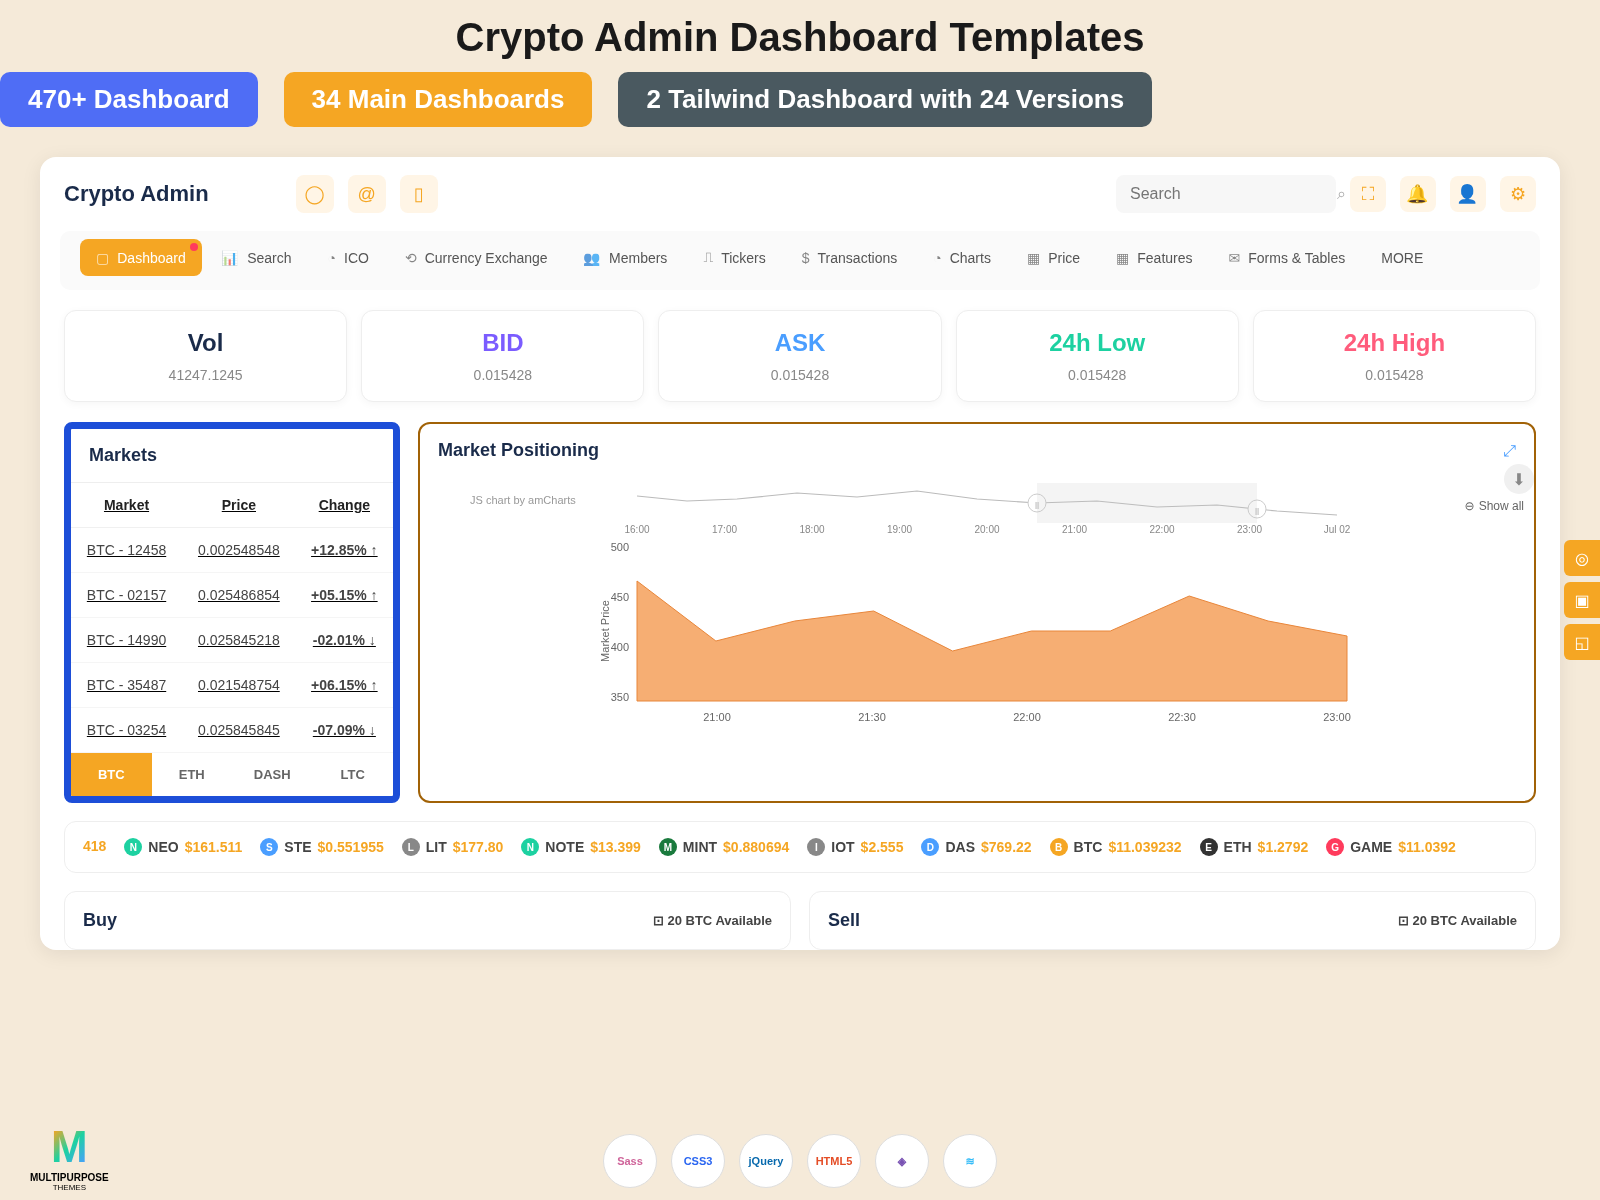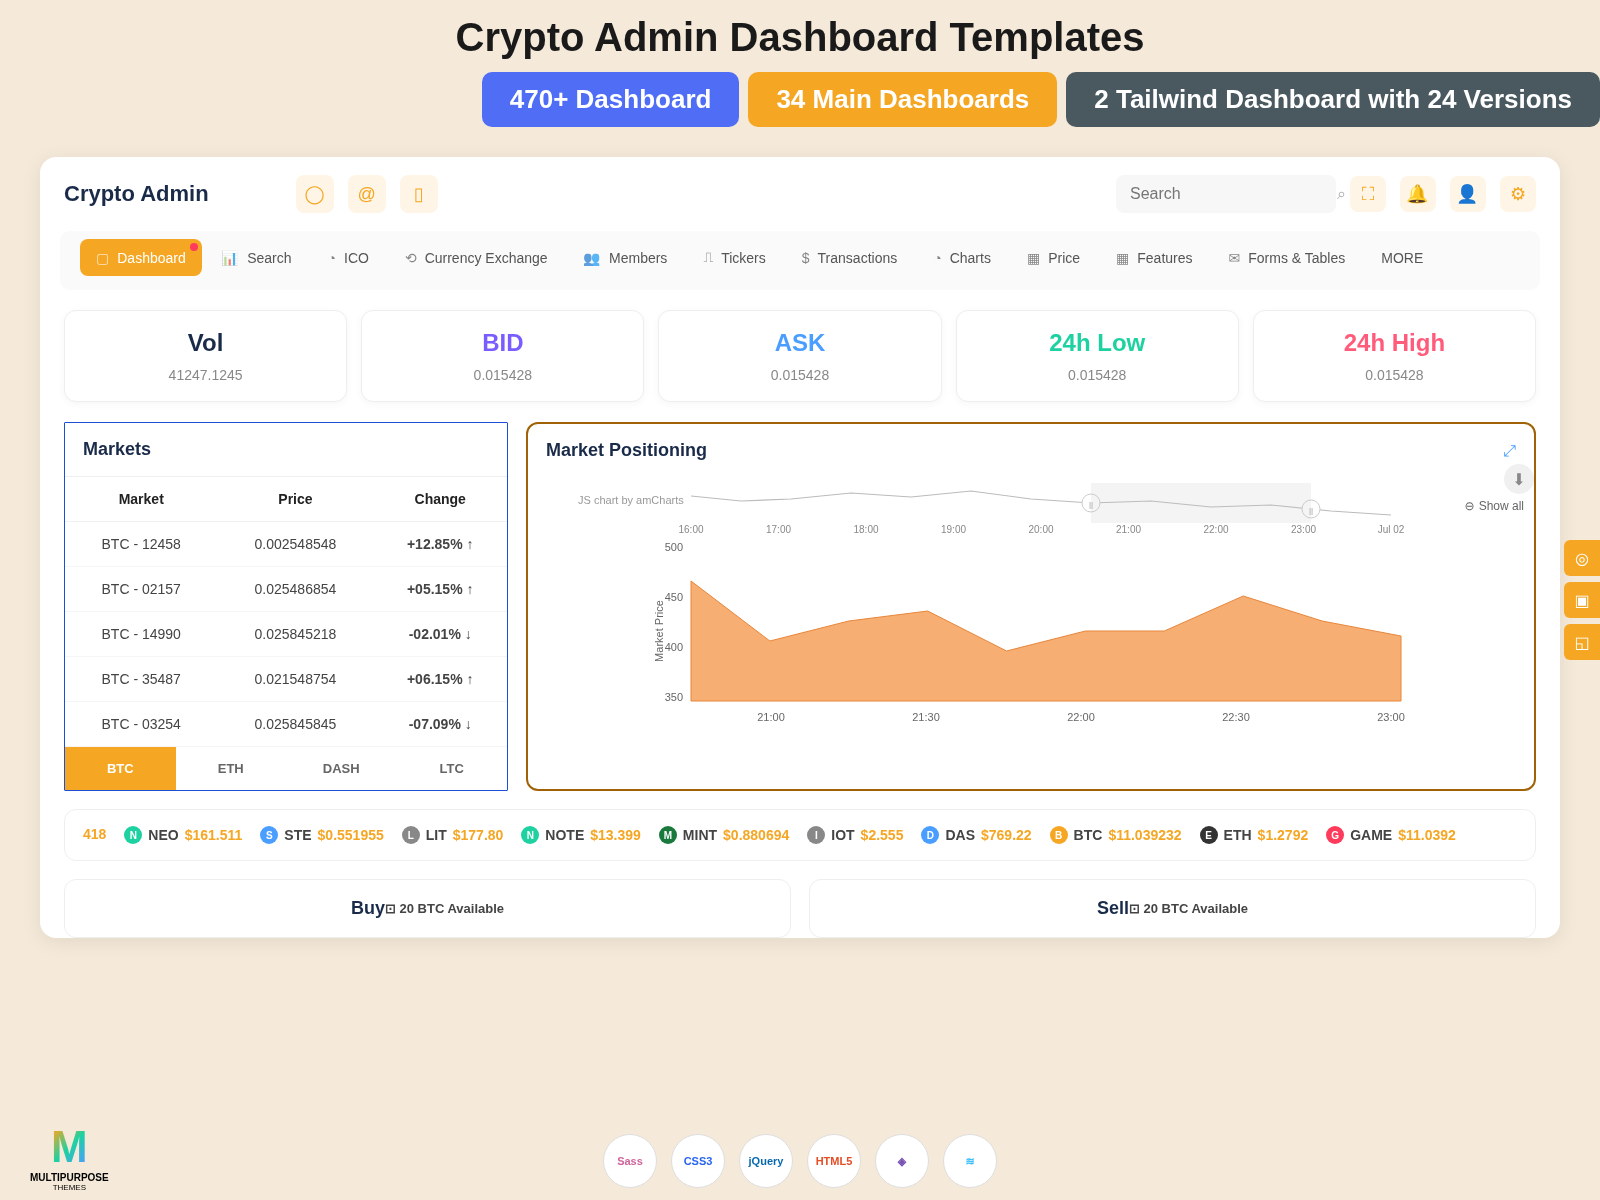--- a/index.html
+++ b/index.html
@@ -1,19 +1,19 @@
 <!DOCTYPE html>
 <html><head>
 <meta charset="utf-8">
 <style>
 * { margin: 0; padding: 0; box-sizing: border-box; font-family: -apple-system, BlinkMacSystemFont, 'Segoe UI', Arial, sans-serif; }
 body { background: #f5ead9; width: 1600px; height: 1200px; overflow: hidden; }
 .promo-header { text-align: center; padding: 15px 0 12px; }
 .promo-title { font-size: 40px; font-weight: 700; color: #1a1a1a; margin-bottom: 12px; }
-.promo-badges { display: flex; justify-content: flex-end; gap: 9px; }
+.promo-badges { display: flex; justify-content: flex-start; gap: 26px; }
 .badge { padding: 12px 28px; border-radius: 10px; font-size: 26px; font-weight: 600; color: #fff; }
 .badge-blue { background: #4f6df5; }
 .badge-orange { background: #f5a623; }
 .badge-dark { background: #4a5960; }
 .dashboard { background: #fff; border-radius: 16px; margin: 18px 40px 0; padding: 0; box-shadow: 0 4px 20px rgba(0,0,0,0.08); overflow: hidden; }
 .topbar { display: flex; align-items: center; padding: 18px 24px; gap: 14px; }
 .brand { font-size: 22px; font-weight: 700; color: #1a2b4a; margin-right: 73px; }
 .top-icon { width: 38px; height: 38px; border-radius: 8px; background: #fff5e6; display: flex; align-items: center; justify-content: center; color: #f5a623; font-size: 18px; }
 .search-wrap { margin-left: auto; display: flex; align-items: center; background: #f7f7f7; border-radius: 8px; padding: 10px 14px; width: 220px; }
 .search-wrap input { border: none; background: transparent; outline: none; font-size: 16px; flex: 1; color: #888; }
@@ -28,23 +28,23 @@
 .stat-card { flex: 1; background: #fff; border: 1px solid #eee; border-radius: 12px; padding: 18px 10px; text-align: center; box-shadow: 0 2px 8px rgba(0,0,0,0.04); }
 .stat-label { font-size: 24px; font-weight: 600; margin-bottom: 10px; }
 .stat-value { font-size: 14px; color: #888; }
 .stat-orange { color: #f5a623; }
 .stat-dark { color: #1a2b4a; }
 .stat-purple { color: #7b5cff; }
 .stat-blue { color: #4a9eff; }
 .stat-teal { color: #1dd1a1; }
 .stat-red { color: #ff5c7c; }
 .main-row { display: flex; gap: 18px; padding: 0 24px 18px; }
-.markets-panel { width: 444px; background: #fff; border: 1px solid #1d4ed8; border-radius: 1px; overflow: hidden; }
+.markets-panel { width: 336px; background: #fff; border: 7px solid #1d4ed8; border-radius: 8px; overflow: hidden; }
 .panel-title { padding: 16px 18px; font-size: 18px; font-weight: 600; color: #1a2b4a; border-bottom: 1px solid #eee; }
-.markets-table { width: 100%; border-collapse: collapse; }
+.markets-table { width: 100%; border-collapse: collapse; text-decoration: underline; }
 .markets-table th { padding: 14px 12px; font-size: 14px; font-weight: 700; color: #222; text-align: center; border-bottom: 1px solid #f0f0f0; }
 .markets-table td { padding: 14px 12px; font-size: 14px; color: #444; text-align: center; border-bottom: 1px solid #f5f5f5; }
 .change-up { color: #1dd1a1; font-weight: 600; }
 .change-down { color: #ff5c7c; font-weight: 600; }
 .market-tabs { display: flex; }
 .market-tab { flex: 1; padding: 14px 0; text-align: center; font-size: 13px; font-weight: 600; color: #666; cursor: pointer; }
 .market-tab.active { background: #f5a623; color: #fff; }
 .chart-panel { flex: 1; background: #fff; border: 2px solid #a16207; border-radius: 12px; padding: 16px 18px; position: relative; }
 .chart-header { display: flex; justify-content: space-between; align-items: center; margin-bottom: 10px; }
 .chart-title { font-size: 18px; font-weight: 600; color: #1a2b4a; }
@@ -54,21 +54,21 @@
 .chart-download { position: absolute; right: 0; top: 40px; width: 30px; height: 30px; background: #f0f0f0; border-radius: 50%; display: flex; align-items: center; justify-content: center; color: #888; }
 .chart-showall { position: absolute; right: 10px; top: 75px; font-size: 12px; color: #666; display: flex; align-items: center; gap: 4px; }
 .chart-credit { position: absolute; left: 50px; top: 70px; font-size: 11px; color: #999; }
 .ticker-row { margin: 0 24px 18px; background: #fff; border: 1px solid #eee; border-radius: 12px; padding: 16px 18px; display: flex; gap: 18px; font-size: 14px; overflow: hidden; white-space: nowrap; align-items: flex-start; }
 .ticker-item { display: inline-flex; align-items: center; gap: 6px; }
 .ticker-sym { color: #444; font-weight: 600; }
 .ticker-price { color: #f5a623; font-weight: 600; }
 .ticker-coin-icon { width: 18px; height: 18px; border-radius: 50%; display: inline-flex; align-items: center; justify-content: center; font-size: 10px; font-weight: bold; color: #fff; }
 .buysell-row { display: flex; gap: 18px; padding: 0 24px; }
 .bs-panel { flex: 1; background: #fff; border: 1px solid #eee; border-radius: 12px; padding: 18px; }
-.bs-header { display: flex; justify-content: center; align-items: center; }
+.bs-header { display: flex; justify-content: space-between; align-items: center; }
 .bs-title { font-size: 18px; font-weight: 600; color: #1a2b4a; }
 .bs-avail { font-size: 13px; color: #444; font-weight: 600; }
 .side-tools { position: fixed; right: 0; top: 540px; display: flex; flex-direction: column; gap: 6px; }
 .side-tool { width: 36px; height: 36px; background: #f5a623; border-radius: 6px 0 0 6px; display: flex; align-items: center; justify-content: center; color: #fff; }
 .footer-logos { position: fixed; bottom: 12px; left: 0; right: 0; display: flex; align-items: center; justify-content: center; gap: 14px; }
 .tech-logo { width: 54px; height: 54px; background: #fff; border-radius: 50%; border: 1px solid #ddd; display: flex; align-items: center; justify-content: center; font-size: 11px; font-weight: bold; }
 .mp-logo { position: fixed; bottom: 8px; left: 30px; text-align: center; font-size: 10px; font-weight: 700; }
 .mp-logo .m { font-size: 44px; background: linear-gradient(135deg,#ff5c7c,#f5a623,#1dd1a1,#4a9eff,#7b5cff); -webkit-background-clip: text; color: transparent; font-weight: 900; }
 </style>
 </head>

